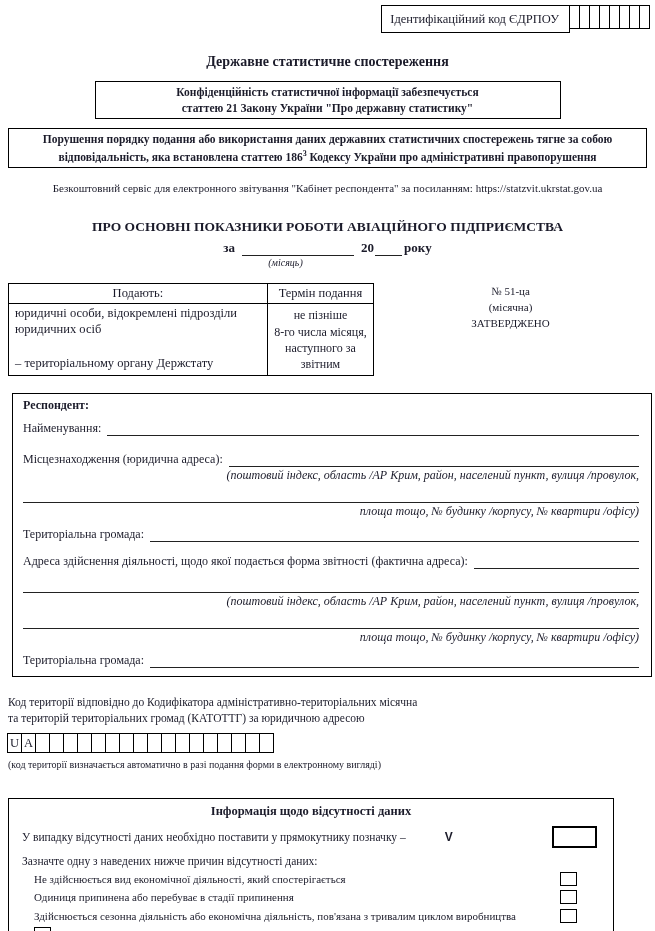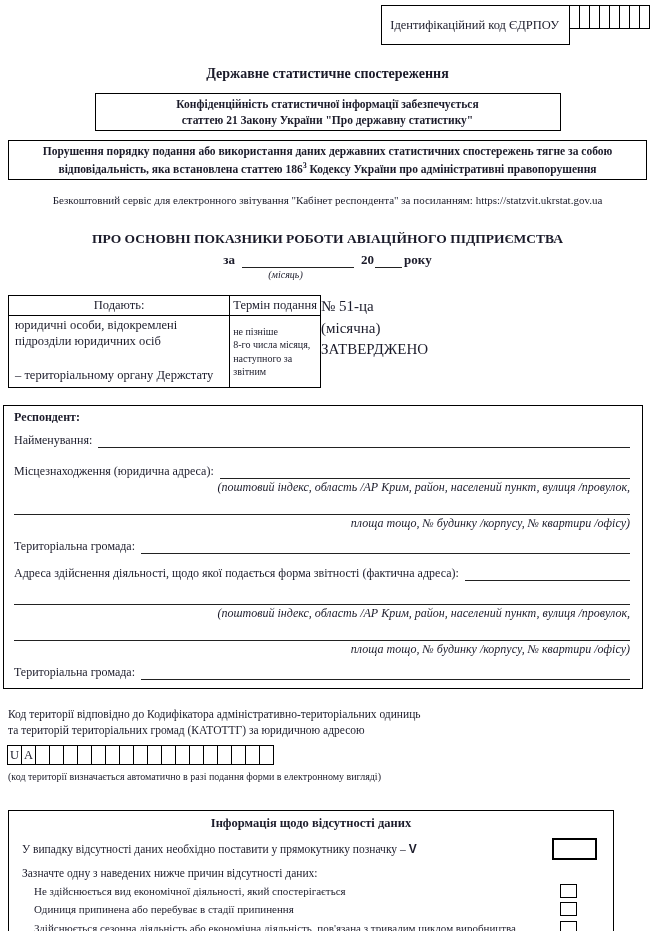--- a/index.html
+++ b/index.html
@@ -6,21 +6,21 @@
   html,body { background:#ffffff; }
   body {
     width:655px; height:931px;
     font-family:"Liberation Serif","DejaVu Serif",serif;
     color:#1b1b2a; position:relative; overflow:hidden;
   }
   .page { width:655px; height:931px; position:relative; }
 
   
   .edrpou-row { display:flex; justify-content:flex-end; padding:5px 5px 0 0; }
-  .edrpou-label-box { border:1px solid #000; font-size:12.5px; padding:2px 10px 2px 8px; height:40px; display:flex; align-items:center; }
+  .edrpou-label-box { border:1px solid #000; font-size:12.5px; padding:2px 10px 2px 8px; height:28px; display:flex; align-items:center; }
   .edrpou-cells { display:flex; }
   .ecell { width:11px; height:24px; border:1px solid #000; margin-left:-1px; background:#fff; }
 
   .obs-title { text-align:center; font-size:14px; font-weight:bold; margin-top:21px; }
 
   .conf-box { width:466px; margin:11px auto 0; border:1px solid #000; text-align:center;
               font-weight:bold; font-size:11.5px; line-height:1.4; padding:2px 4px; }
 
   .viol-box { margin:9px 8px 0 8px; border:1px solid #000; text-align:center;
               font-weight:bold; font-size:11.5px; line-height:1.45; padding:2px 6px; }
@@ -32,51 +32,51 @@
   .title-l1 { font-size:13.5px; font-weight:bold; }
   .title-l2 { font-size:13.5px; font-weight:bold; margin-top:3px; }
   .title-l3 { font-size:13px; font-weight:bold; margin-top:5px; display:flex; justify-content:center; align-items:flex-end; }
   .blank { display:inline-block; border-bottom:1px solid #222; height:13px; }
   .blank-month { width:112px; margin:0 7px; }
   .blank-year { width:27px; margin:0 2px 0 1px; }
   .month-note { font-size:10px; font-style:italic; transform:translateX(-42px); margin-top:1px; }
 
   
   .submit-section { display:flex; margin:15px 8px 0 8px; }
-  table.submit-table { border-collapse:collapse; width:313px; font-size:12.5px; }
+  table.submit-table { border-collapse:collapse; width:366px; font-size:12.5px; }
   table.submit-table th, table.submit-table td { border:1px solid #000; vertical-align:middle; }
   table.submit-table th { font-weight:normal; text-align:center; padding:2px 2px; }
   .col-who { width:222px; }
   .col-term { width:91px; }
   td.who-cell { padding:2px 6px 4px 6px; vertical-align:top; line-height:1.25; }
   .who-line2 { margin-top:18px; }
-  td.term-cell { text-align:left; font-size:10px; line-height:1.35; padding:2px 3px; }
-  .form-info { flex:1; font-size:15px; line-height:1.42; padding-top:1px; }
-
-  
-  .respondent-box { border:1px solid #000; margin:17px 0 0 3px; width:640px; padding:4px 12px 8px 10px; font-size:12px; }
+  td.term-cell { text-align:center; font-size:12px; line-height:1.35; padding:2px 3px; }
+  .form-info { flex:1; text-align:center; font-size:11px; line-height:1.42; padding-top:1px; }
+
+  
+  .respondent-box { border:1px solid #000; margin:17px 0 0 12px; width:640px; padding:4px 12px 8px 10px; font-size:12px; }
   .resp-title { font-weight:bold; }
   .fline { display:flex; align-items:flex-end; margin-top:8px; }
   .fline .lbl { white-space:nowrap; }
   .fill { flex:1; border-bottom:1px solid #222; height:14px; margin-left:6px; }
   .full-line { border-bottom:1px solid #222; height:16px; margin-top:4px; }
   .addr-note { font-size:12px; font-style:italic; text-align:right; margin-top:1px; }
   .sp8 { height:8px; } .sp4 { height:4px; }
 
   
   .katottg { margin:18px 8px 0 8px; font-size:11.5px; line-height:1.35; }
   .kat-cells { display:flex; margin-top:7px; }
   .kcell { width:15px; height:20px; border:1px solid #000; margin-left:-1px; display:flex;
            align-items:center; justify-content:center; font-size:12.5px; }
   .kat-note { font-size:10px; margin-top:5px; }
 
   
   .nodata-box { border:1px solid #000; margin:26px 0 0 8px; width:606px; padding:5px 0 7px 0; }
   .nd-title { text-align:center; font-weight:bold; font-size:12.5px; }
-  .nd-mark-row { display:flex; align-items:center; margin:7px 16px 0 13px; }
+  .nd-mark-row { display:flex; align-items:center; margin:7px 16px 0 13px;gap:36px; }
   .nd-mark-text { font-size:11.5px; }
   .nd-mark-v { font-family:"Liberation Sans","DejaVu Sans",sans-serif; font-weight:bold; font-size:12px; margin-left:3px; }
   .nd-spacer { flex:1; }
   .nd-bigbox { width:45px; height:22px; border:2px solid #000; background:#fff; }
   .nd-select { margin:7px 13px 0 13px; font-size:11.5px; }
   .nd-reasons { margin-top:5px; }
   .reason-row { display:flex; align-items:center; margin:0 36px 4.5px 25px; }
   .reason-text { flex:1; font-size:11px; }
   .reason-box { width:17px; height:14px; border:1.5px solid #000; background:#fff; flex:none; }
 </style>
@@ -181,21 +181,21 @@
     <div class="addr-note">(поштовий індекс, область /АР Крим, район, населений пункт, вулиця /провулок,</div>
     <div class="full-line"></div>
     <div class="addr-note">площа  тощо, № будинку /корпусу, № квартири /офісу)</div>
     <div class="fline">
       <span class="lbl">Територіальна громада:</span>
       <span class="fill"></span>
     </div>
   </div>
 
   <div class="katottg">
-    <div>Код території відповідно до Кодифікатора адміністративно-територіальних одиниць</div>
+    <div>Код території відповідно до Кодифікатора адміністративно-територіальних місячна</div>
     <div>та територій територіальних громад (КАТОТТГ) за юридичною адресою</div>
     <div class="kat-cells">
         <div class="kcell">U</div>
         <div class="kcell">A</div>
         <div class="kcell"></div>
         <div class="kcell"></div>
         <div class="kcell"></div>
         <div class="kcell"></div>
         <div class="kcell"></div>
         <div class="kcell"></div>

